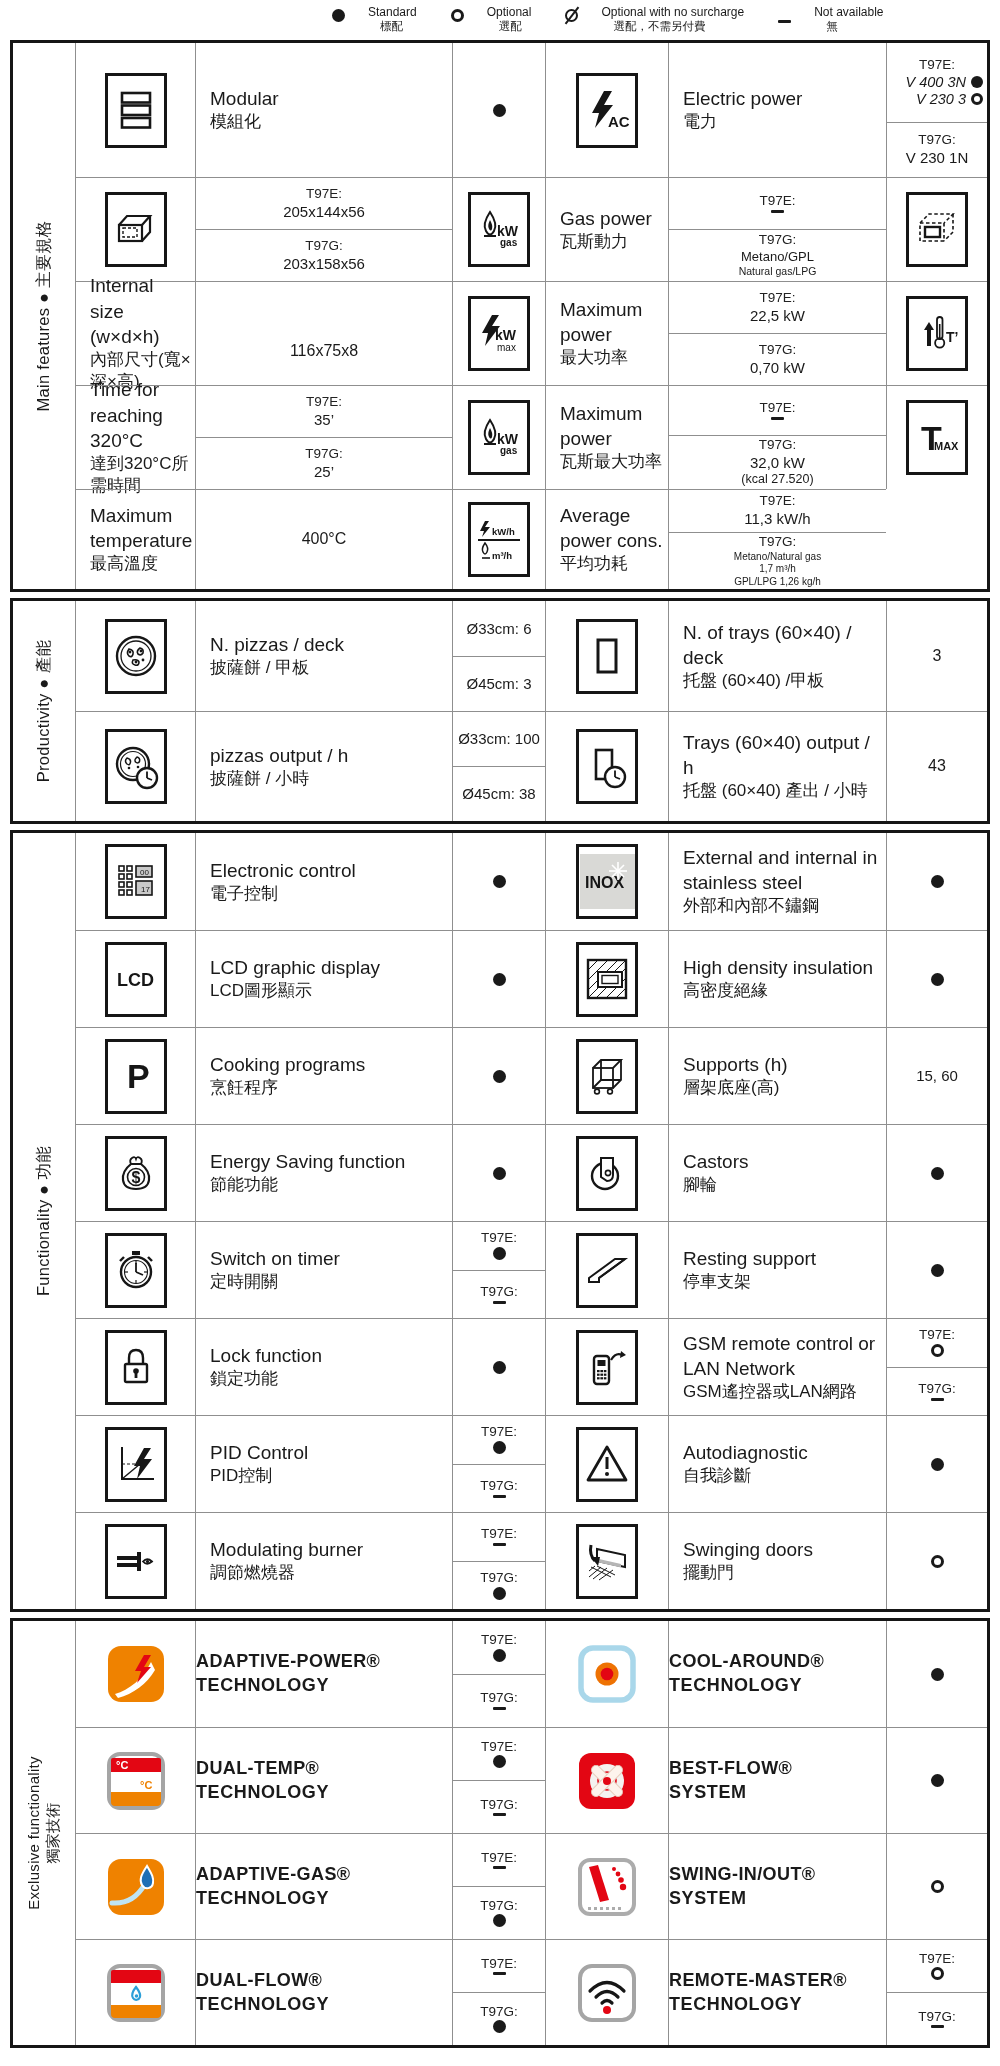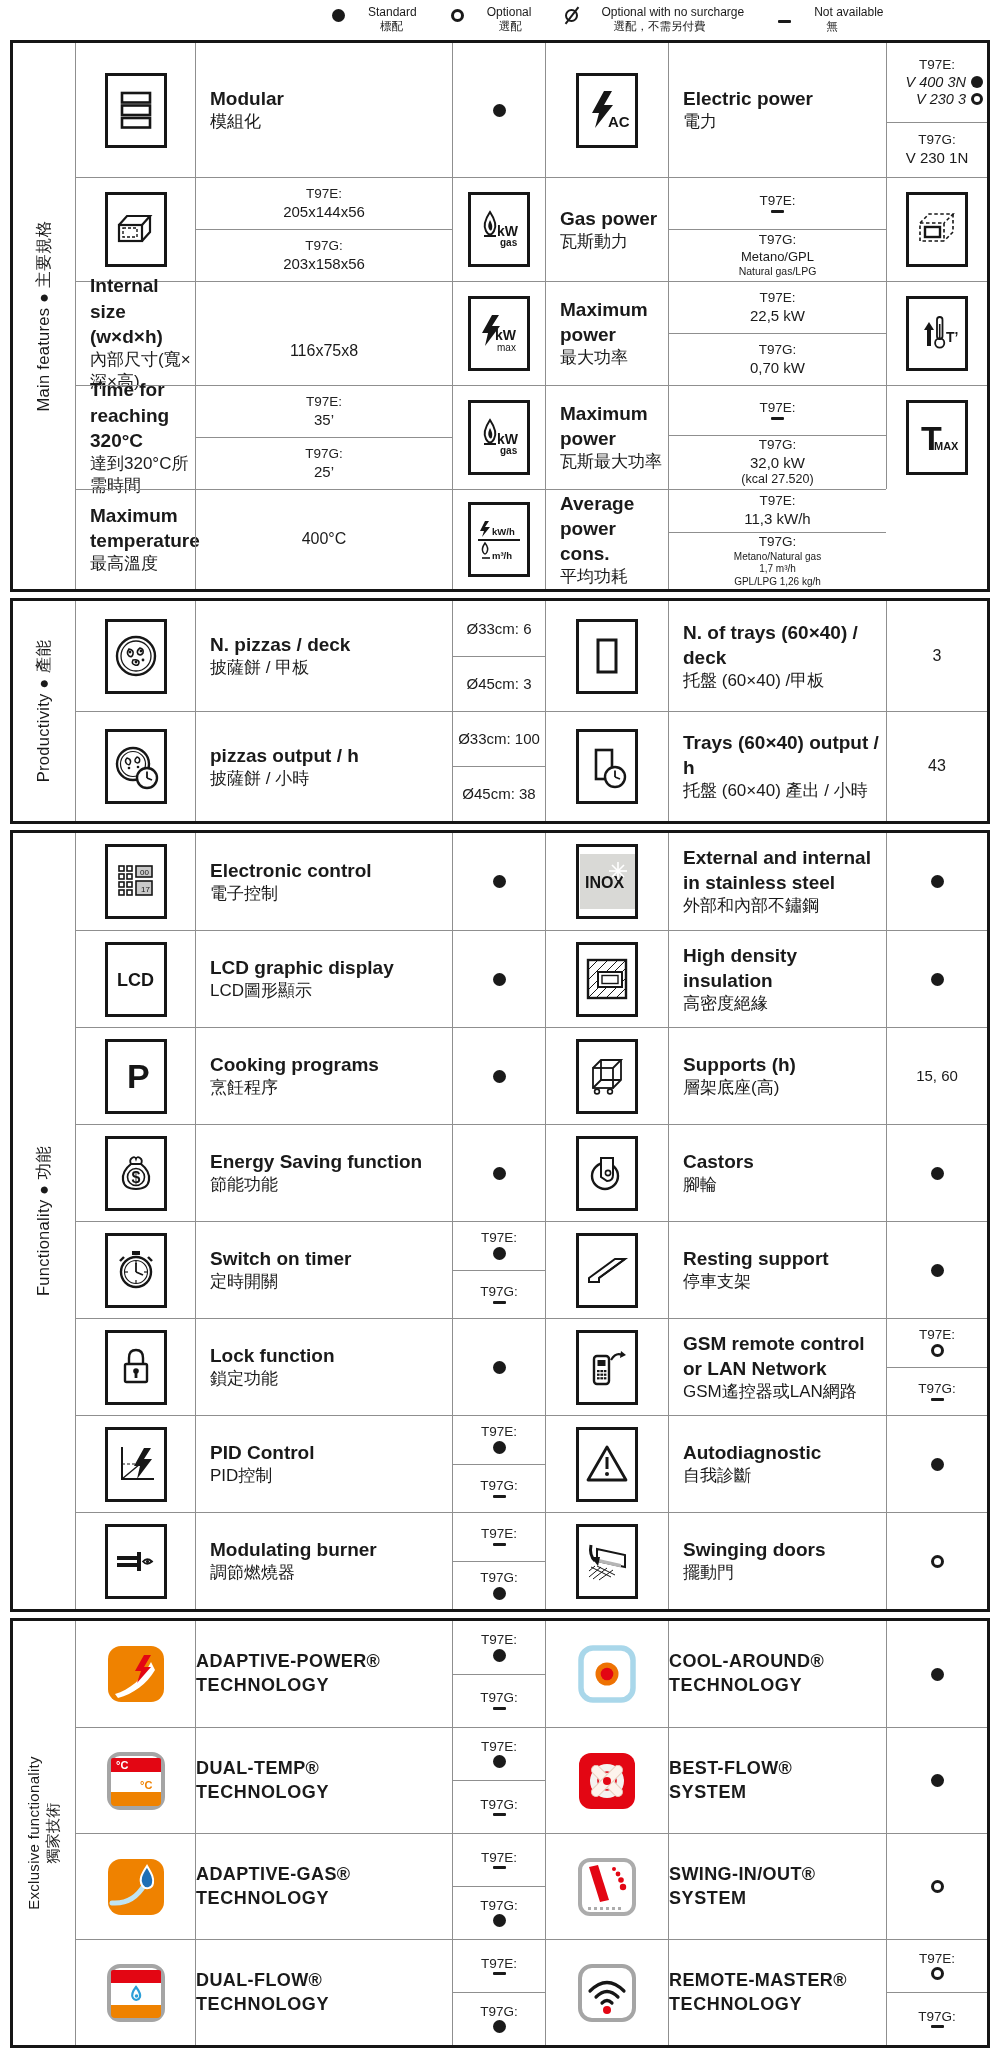--- a/index.html
+++ b/index.html
@@ -28,21 +28,21 @@
   .g>.sb{border-left:none;border-top:none;}
   .g>.r0{border-top:none;}
 
   .sb{position:relative;}
   .rot{position:absolute;top:50%;left:50%;transform:translate(-50%,-50%) rotate(-90deg);white-space:nowrap;font-size:16.5px;letter-spacing:.3px;text-align:center;}
   .rot .l2{font-size:15px;line-height:1.25;}
 
   .ic{display:flex;align-items:center;justify-content:center;}
   .ibox{width:62px;height:75px;border:3.5px solid #161616;box-sizing:border-box;background:#fff;display:flex;align-items:center;justify-content:center;}
   .lc{display:flex;flex-direction:column;justify-content:center;padding:4px 4px 4px 14px;line-height:1.32;}
-  .en{font-size:19px;font-weight:bold;} .zh{font-size:17px;}
+  .en{font-size:19px;} .zh{font-size:17px;}
   .vc{display:flex;flex-direction:column;align-items:center;justify-content:center;font-size:15.5px;text-align:center;}
   .half{flex:1;width:100%;box-sizing:border-box;display:flex;flex-direction:column;align-items:center;justify-content:center;gap:1px;padding:2px 1px;}
   .hb{border-top:1px solid #8f8f8f;}
   .hd{font-size:13.5px;color:#222;line-height:1.1;}
   .vl{font-size:15px;line-height:1.15;}
   .sm{font-size:10.5px;line-height:1.2;}
   .xs{font-size:10px;line-height:1.15;}
   .dl{display:flex;align-items:center;gap:5px;justify-content:flex-end;width:100%;padding-right:3px;box-sizing:border-box;}
   .dl .st{width:12px;height:12px;}
   .dl span.t{font-size:14.5px;font-style:italic;}

